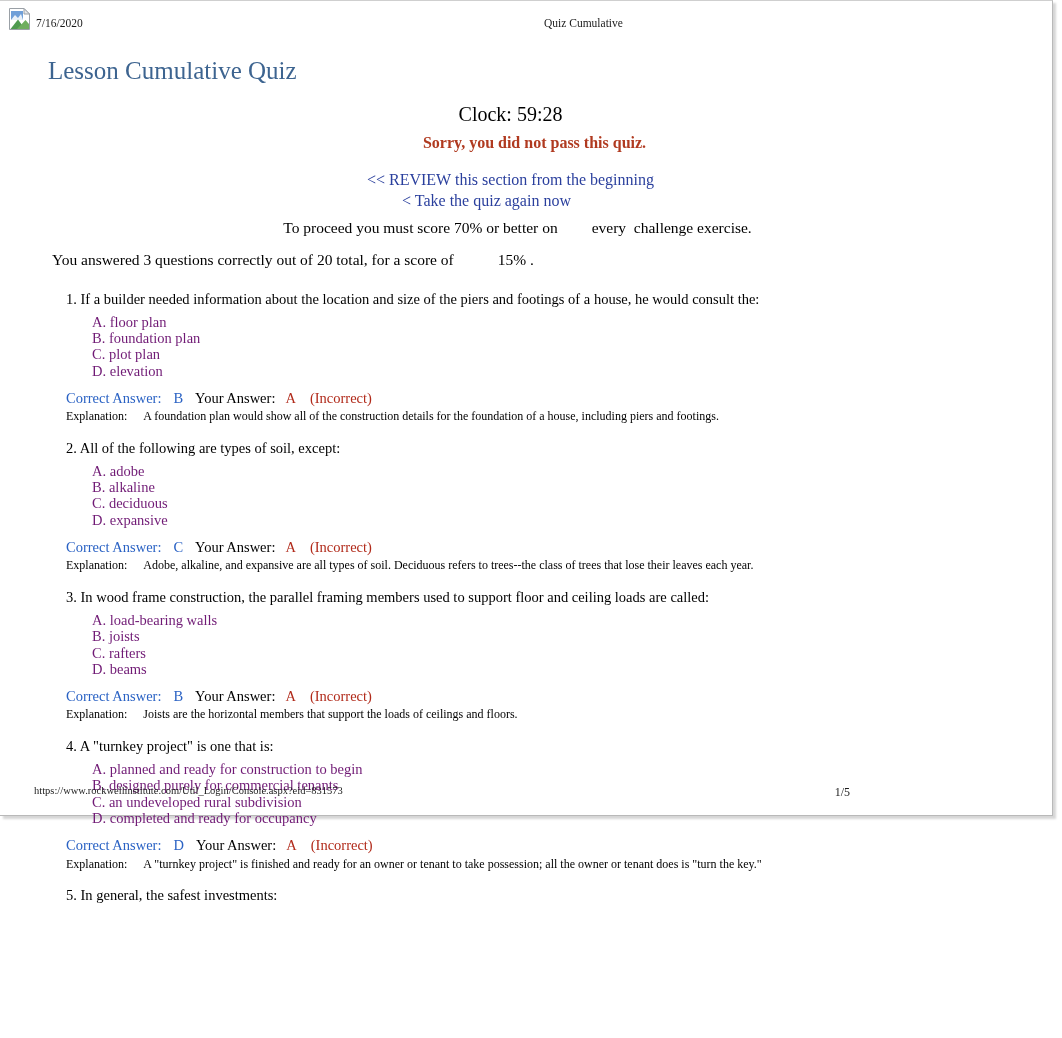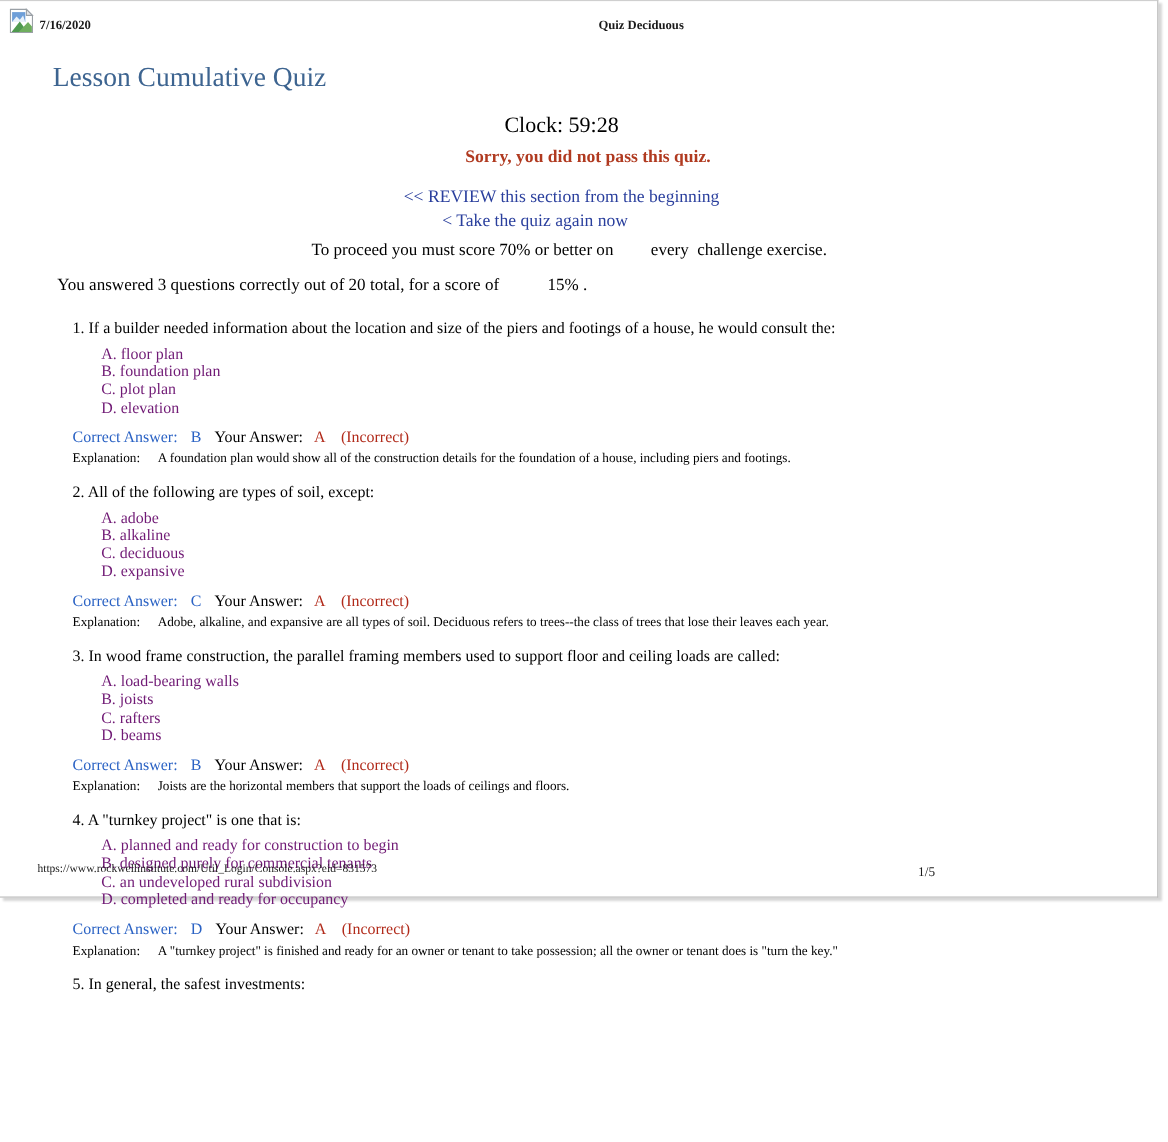--- a/index.html
+++ b/index.html
@@ -31,21 +31,20 @@
     box-shadow: 3px 3px 2px rgba(0,0,0,0.16);
   }
 
   
   .print-header {
     position: absolute;
     left: 0;
     top: 0;
     width: 1053px;
     height: 38px;
-    font-weight: bold;
   }
   .broken-img {
     position: absolute;
     left: 8px;
     top: 6px;
     width: 24px;
     height: 24px;
   }
   .header-date {
     position: absolute;
@@ -219,21 +218,21 @@
       <svg width="24" height="24" viewBox="0 0 24 24" xmlns="http://www.w3.org/2000/svg">
         <path d="M1.5 1.5 H16 L21.5 7 V22.5 H1.5 Z" fill="#ffffff" stroke="#9aa0a6" stroke-width="1"></path>
         <path d="M16 1.5 L21.5 7 H16 Z" fill="#e4e6e9" stroke="#9aa0a6" stroke-width="1"></path>
         <rect x="3" y="4" width="12" height="9" fill="#6f9fd8"></rect>
         <path d="M3 13 L7 8 L10 11 L13 7 L15 13 Z" fill="#ffffff" opacity="0.85"></path>
         <path d="M2.5 22 L10 12.5 L17 22 Z" fill="#4f9a4f"></path>
         <path d="M9 22 L17.5 13 L21 17 L21 22 Z" fill="#6fae5e"></path>
       </svg>
     </span>
     <span class="header-date">7/16/2020</span>
-    <span class="header-title">Quiz Deciduous</span>
+    <span class="header-title">Quiz Cumulative</span>
   </div>
 
   <div class="quiz-body">
 
     <h1 class="quiz-title">Lesson Cumulative Quiz</h1>
 
     <div class="clock">Clock: 59:28</div>
 
     <div class="fail-msg">Sorry, you did not pass this quiz.</div>
 

